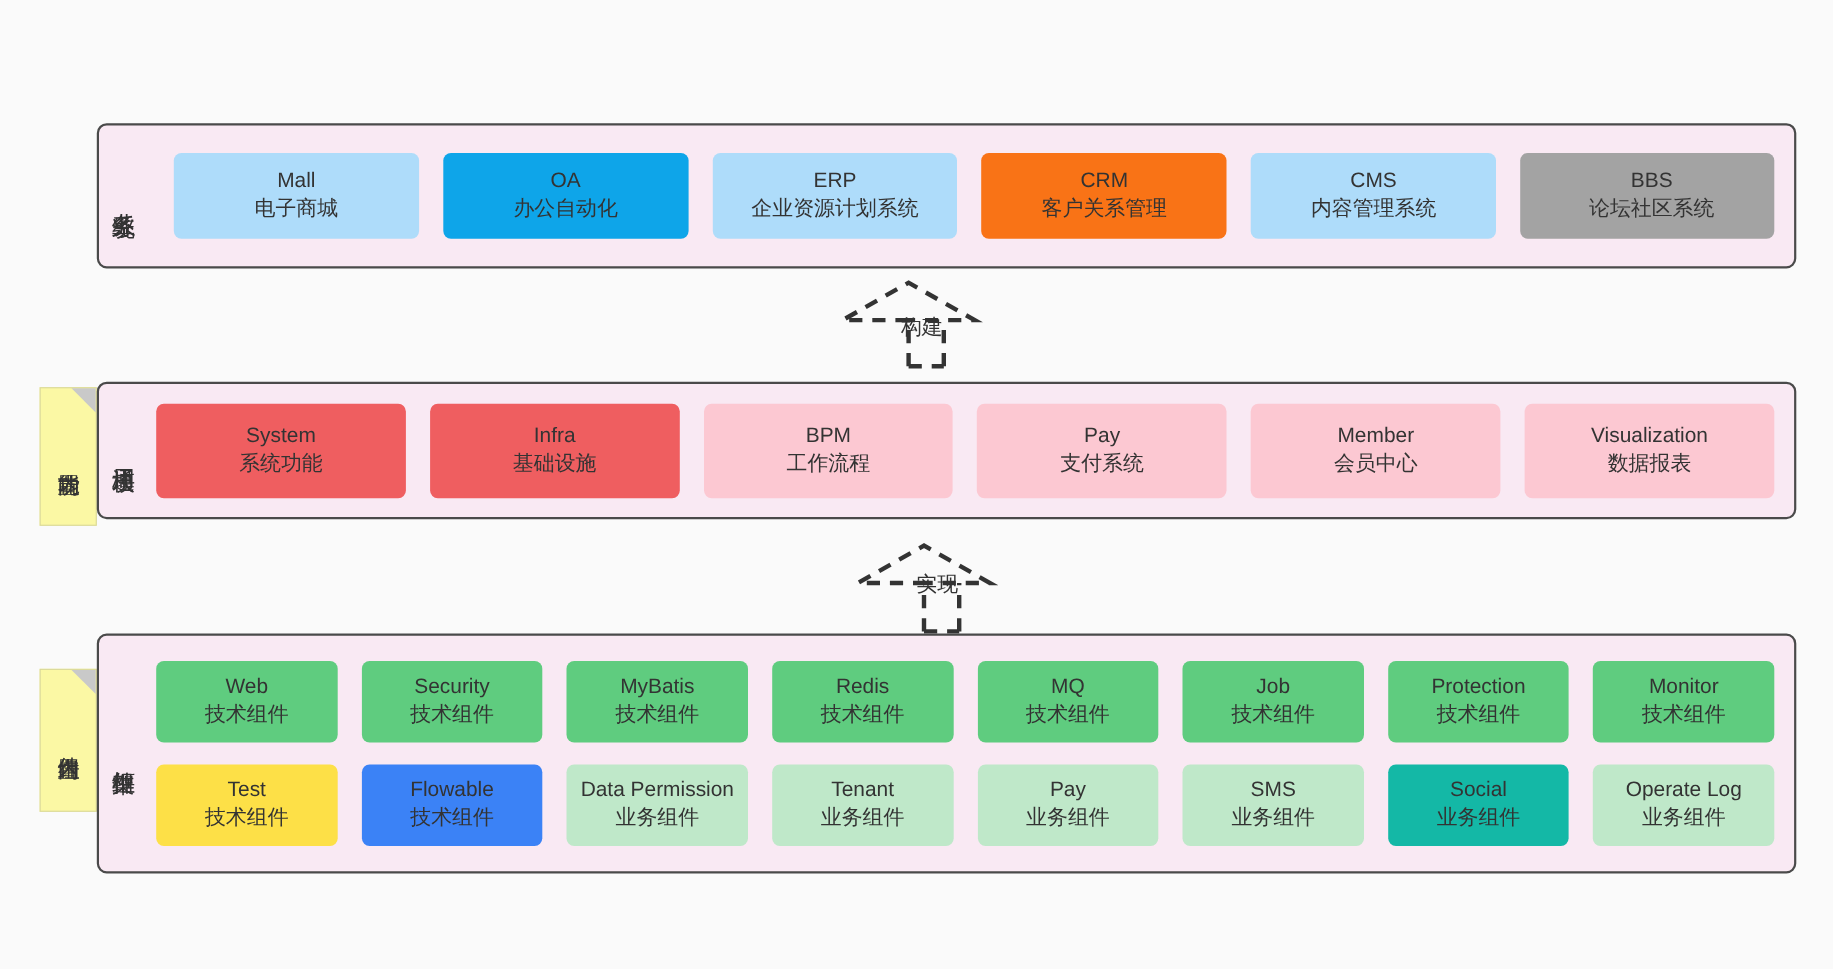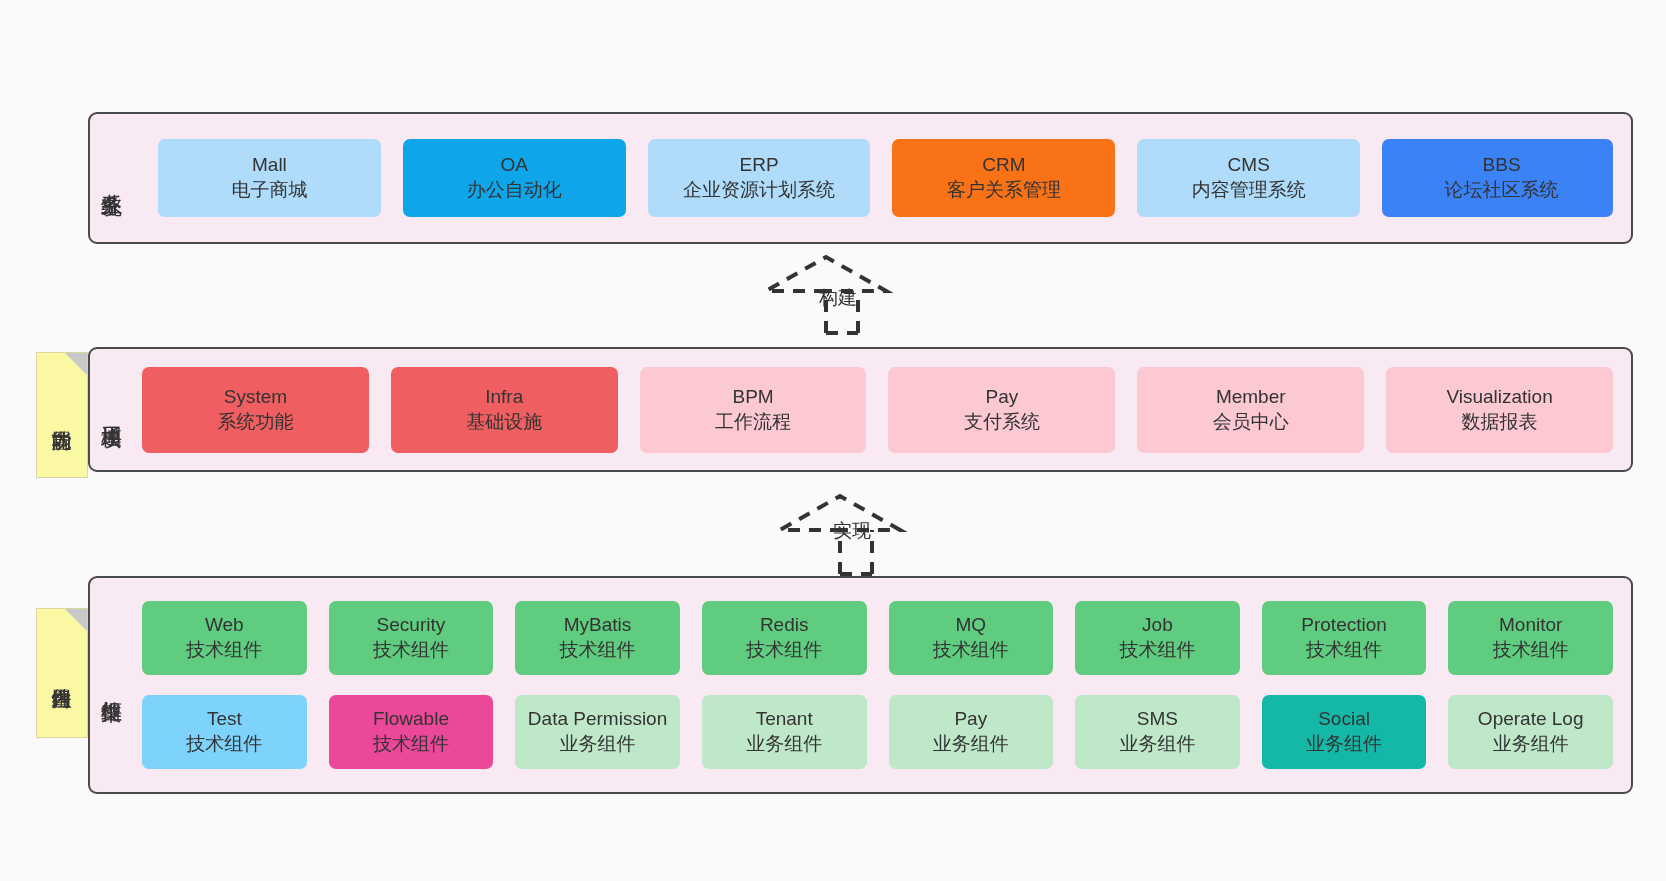--- a/index.html
+++ b/index.html
@@ -157,21 +157,21 @@
           <span class="b-cn">企业资源计划系统</span>
         </div>
         <div class="box blue" style="background: #f97316;">
           <span class="b-en">CRM</span>
           <span class="b-cn">客户关系管理</span>
         </div>
         <div class="box blue" style="background: rgb(174, 220, 250);">
           <span class="b-en">CMS</span>
           <span class="b-cn">内容管理系统</span>
         </div>
-        <div class="box blue" style="background: #3b82f6; padding-left: 12px;">
+        <div class="box blue" style="background: #a3a3a3; padding-left: 12px;">
           <span class="b-en">BBS</span>
           <span class="b-cn">论坛社区系统</span>
         </div>
       </div>
     </div>
   </div>
 
   <div class="connector" id="connector-build" style="left:758px; top:255px;">
     <svg width="160" height="92" viewBox="0 0 160 92">
       <path d="M 68 78 L 68 36 L 8 36 L 68 2 L 128 36 L 68 36" fill="none" stroke="#333333" stroke-width="4" stroke-dasharray="12 9" stroke-linecap="butt"></path>
@@ -265,25 +265,25 @@
           <span class="b-en">Protection</span>
           <span class="b-cn">技术组件</span>
         </div>
         <div class="box green" style="background: rgb(95, 204, 127);">
           <span class="b-en">Monitor</span>
           <span class="b-cn">技术组件</span>
         </div>
       </div>
 
       <div class="row">
-        <div class="box green" style="background: #7dd3fc; justify-content: center;">
+        <div class="box green" style="background: #fde047; justify-content: center;">
           <span class="b-en">Test</span>
           <span class="b-cn">技术组件</span>
         </div>
-        <div class="box green" style="background: #ec4899;">
+        <div class="box green" style="background: #3b82f6;">
           <span class="b-en">Flowable</span>
           <span class="b-cn">技术组件</span>
         </div>
         <div class="box lightgreen" style="background: rgb(191, 232, 201);">
           <span class="b-en">Data Permission</span>
           <span class="b-cn">业务组件</span>
         </div>
         <div class="box lightgreen" style="background: rgb(191, 232, 201);">
           <span class="b-en">Tenant</span>
           <span class="b-cn">业务组件</span>

